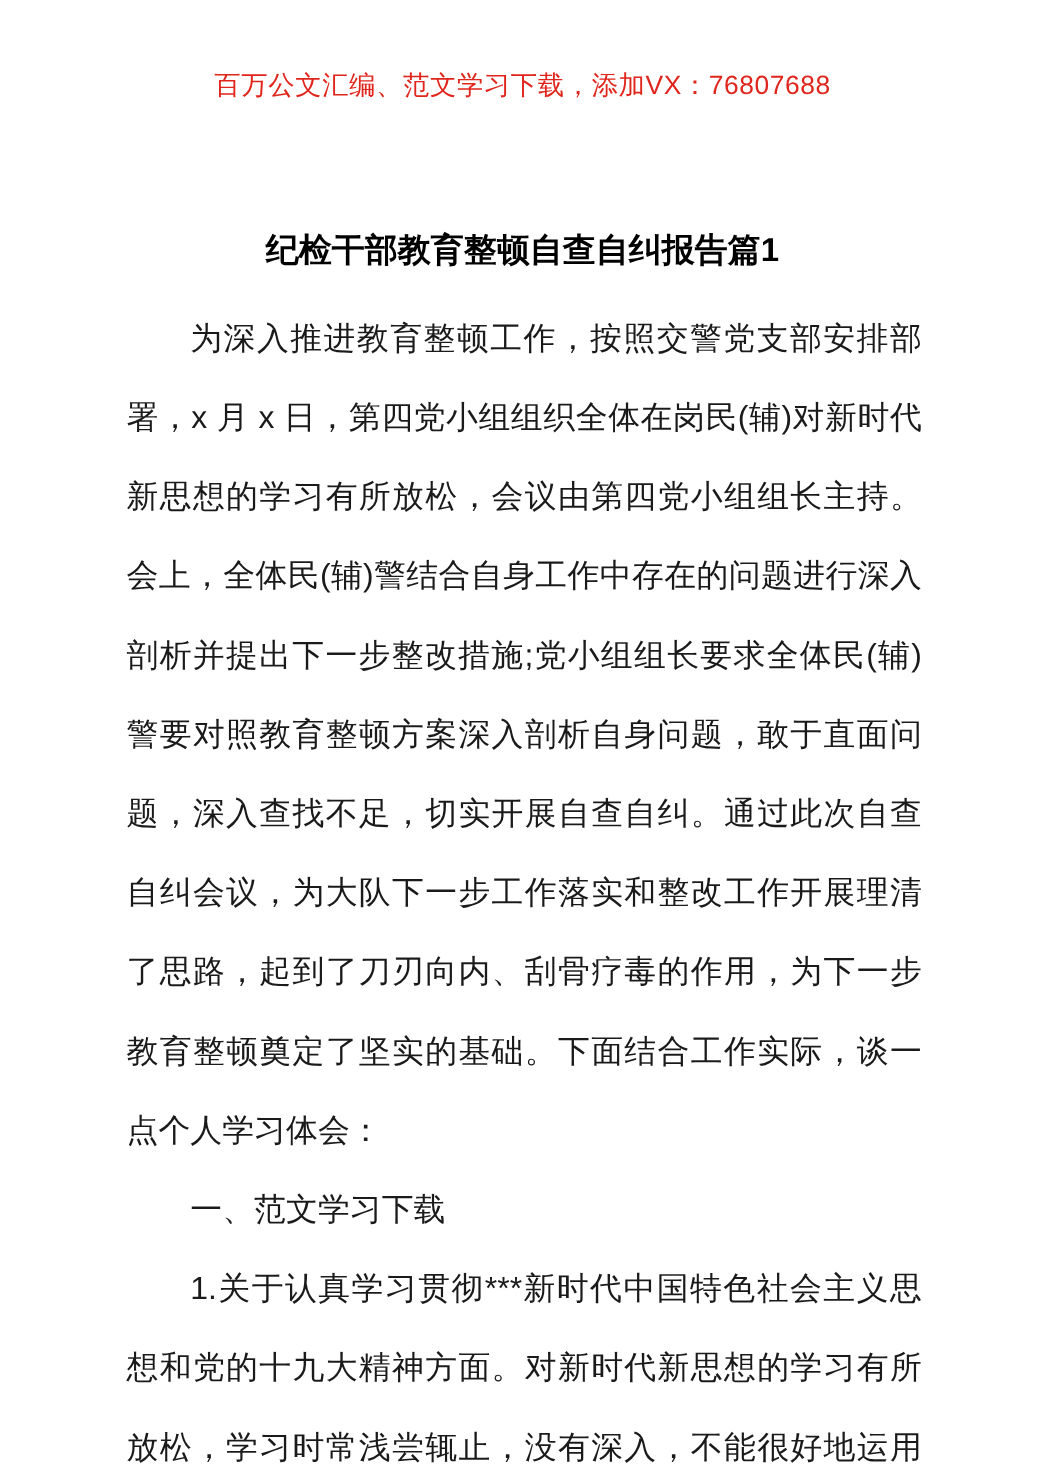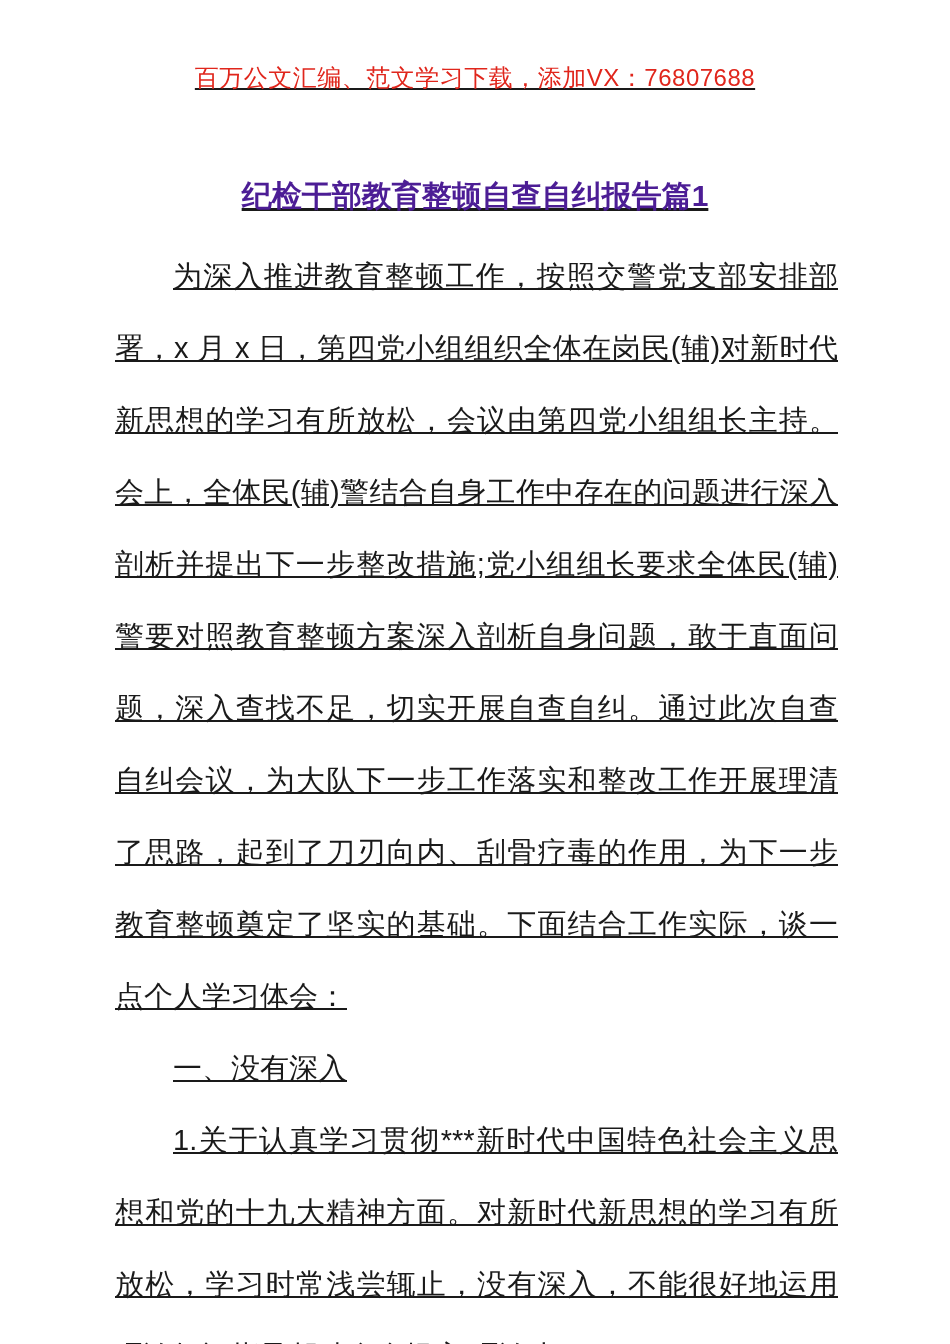--- a/index.html
+++ b/index.html
@@ -12,37 +12,36 @@
       height: 1344px;
       font-family: "Liberation Sans", sans-serif;
       color: #1a1a1a;
       overflow: hidden;
     }
     .page {
       width: 950px;
       height: 1344px;
       background: #ffffff;
       box-sizing: border-box;
-      text-decoration: underline;
     }
     .notice {
       padding-top: 64px;
       text-align: center;
       font-size: 24px;
       line-height: 28px;
       color: #e0261c;
       letter-spacing: 0.5px;
     }
     .title {
-      margin-top: 86px;
+      margin-top: 118px;
       text-align: center;
       font-size: 30px;
       line-height: 35px;
       font-weight: 700;
-      color: #4c1d95;
+      color: #000000;
     }
     .content {
       margin: 27px 112px 0 115px;
       font-size: 29px;
       line-height: 72px;
       text-align: justify;
       color: #1a1a1a;
     }
     .content p {
       margin: 0;
@@ -54,17 +53,17 @@
 <body>
 
 <div class="page">
 
   <div class="notice">百万公文汇编、范文学习下载，添加VX：76807688</div>
 
   <h1 class="title">纪检干部教育整顿自查自纠报告篇1</h1>
 
   <div class="content">
     <p>为深入推进教育整顿工作，按照交警党支部安排部署，x 月 x 日，第四党小组组织全体在岗民(辅)对新时代新思想的学习有所放松，会议由第四党小组组长主持。会上，全体民(辅)警结合自身工作中存在的问题进行深入剖析并提出下一步整改措施;党小组组长要求全体民(辅)警要对照教育整顿方案深入剖析自身问题，敢于直面问题，深入查找不足，切实开展自查自纠。通过此次自查自纠会议，为大队下一步工作落实和整改工作开展理清了思路，起到了刀刃向内、刮骨疗毒的作用，为下一步教育整顿奠定了坚实的基础。下面结合工作实际，谈一点个人学习体会：</p>
-    <p>一、没有深入</p>
+    <p>一、范文学习下载</p>
     <p>1.关于认真学习贯彻***新时代中国特色社会主义思想和党的十九大精神方面。对新时代新思想的学习有所放松，学习时常浅尝辄止，没有深入，不能很好地运用理论知识指导帮助自身提高;理论水</p>
   </div>
 
 </div>
 
 </body></html>

